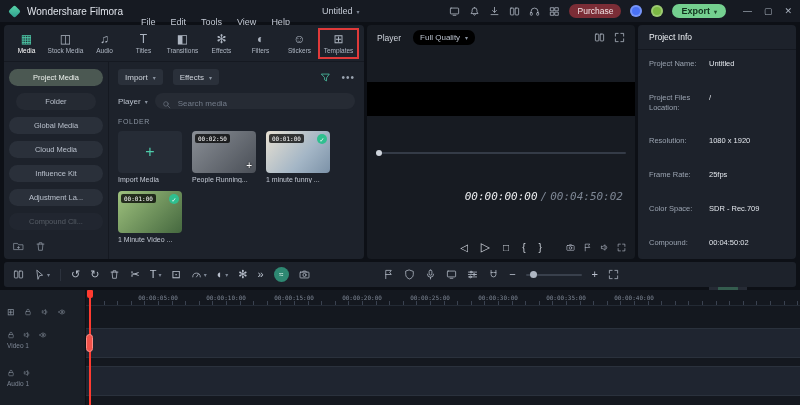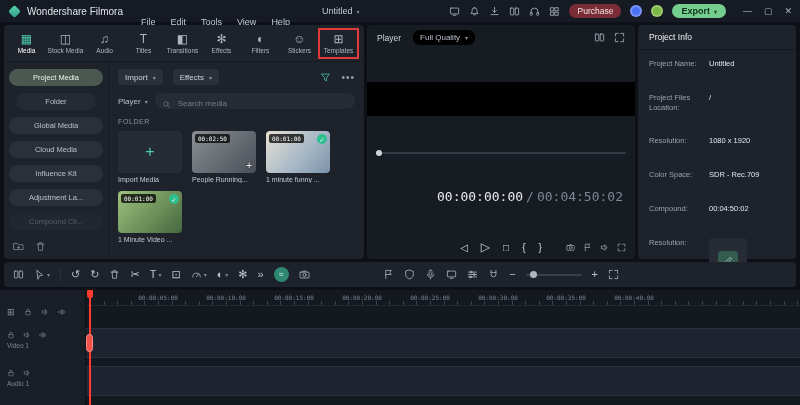--- a/index.html
+++ b/index.html
@@ -68,21 +68,21 @@
   .player{position:absolute;left:367px;top:25px;width:268px;height:234px;background:#171b22;border-radius:4px;display:flex;flex-direction:column;box-sizing:border-box;gap:32px;}
   .p-head{height:25px;display:flex;align-items:center;padding:0 10px;gap:12px;flex:none;}
   .p-title{font-size:8.5px;color:#cfd4dc;}
   .p-quality{display:flex;align-items:center;gap:5px;font-size:8px;color:#b9c0cc;background:#000000;border-radius:7px;height:15px;padding:0 7px;}
   .p-quality .caret{font-size:6px;color:#8a93a0;}
   .p-icons{margin-left:auto;display:flex;gap:9px;color:#b9c0cc;}
   .p-view{flex:1;background:#000;}
   .p-scrub{height:10px;display:flex;align-items:center;padding:0 9px;flex:none;}
   .p-scrub .line{flex:1;height:2px;background:#343b47;border-radius:1px;position:relative;}
   .p-scrub .knob{position:absolute;left:0;top:-2px;width:6px;height:6px;border-radius:50%;background:#cfd4dc;}
-  .p-time{height:13px;display:flex;justify-content:flex-end;align-items:center;padding:0 12px;gap:3px;font-family:"DejaVu Sans Mono",monospace;font-size:13px;flex:none;}
+  .p-time{height:13px;display:flex;justify-content:flex-end;align-items:center;padding:0 12px;gap:3px;font-family:"DejaVu Sans Mono",monospace;font-size:11px;flex:none;font-style:italic;}
   .p-time .cur{color:#e8eaed;}
   .p-time .sep,.p-time .tot{color:#7d8694;}
   .p-ctrl{height:24px;display:flex;align-items:center;justify-content:center;gap:13px;color:#cfd4dc;font-size:10px;position:relative;flex:none;}
   .p-ctrl .pc.play{font-size:12px;}
   .p-ctrl .right{position:absolute;right:9px;display:flex;gap:8px;color:#b9c0cc;align-items:center;}
 
   
   .info{position:absolute;left:638px;top:25px;width:158px;height:234px;background:#1d222b;border-radius:4px;display:flex;flex-direction:column;box-sizing:border-box;}
   .i-head{height:24px;display:flex;align-items:center;padding:0 11px;font-size:8.5px;color:#eef1f5;border-bottom:1px solid #141820;flex:none;}
   .i-body{padding:9px 11px;display:flex;flex-direction:column;gap:24px;font-size:7.5px;}
@@ -452,20 +452,24 @@
       </div>
       <div class="i-row">
         <div class="i-lab">Project Files Location:</div>
         <div class="i-val">/</div>
       </div>
       <div class="i-row">
         <div class="i-lab">Resolution:</div>
         <div class="i-val">1080 x 1920</div>
       </div>
       <div class="i-row">
+        <div class="i-lab">Frame Rate:</div>
+        <div class="i-val">25fps</div>
+      </div>
+      <div class="i-row">
         <div class="i-lab">Color Space:</div>
         <div class="i-val">SDR - Rec.709</div>
       </div>
       <div class="i-row">
         <div class="i-lab">Compound:</div>
         <div class="i-val">00:04:50:02</div>
       </div>
       <div class="i-row">
         <div class="i-lab">Resolution:</div>
         <div class="i-val">

